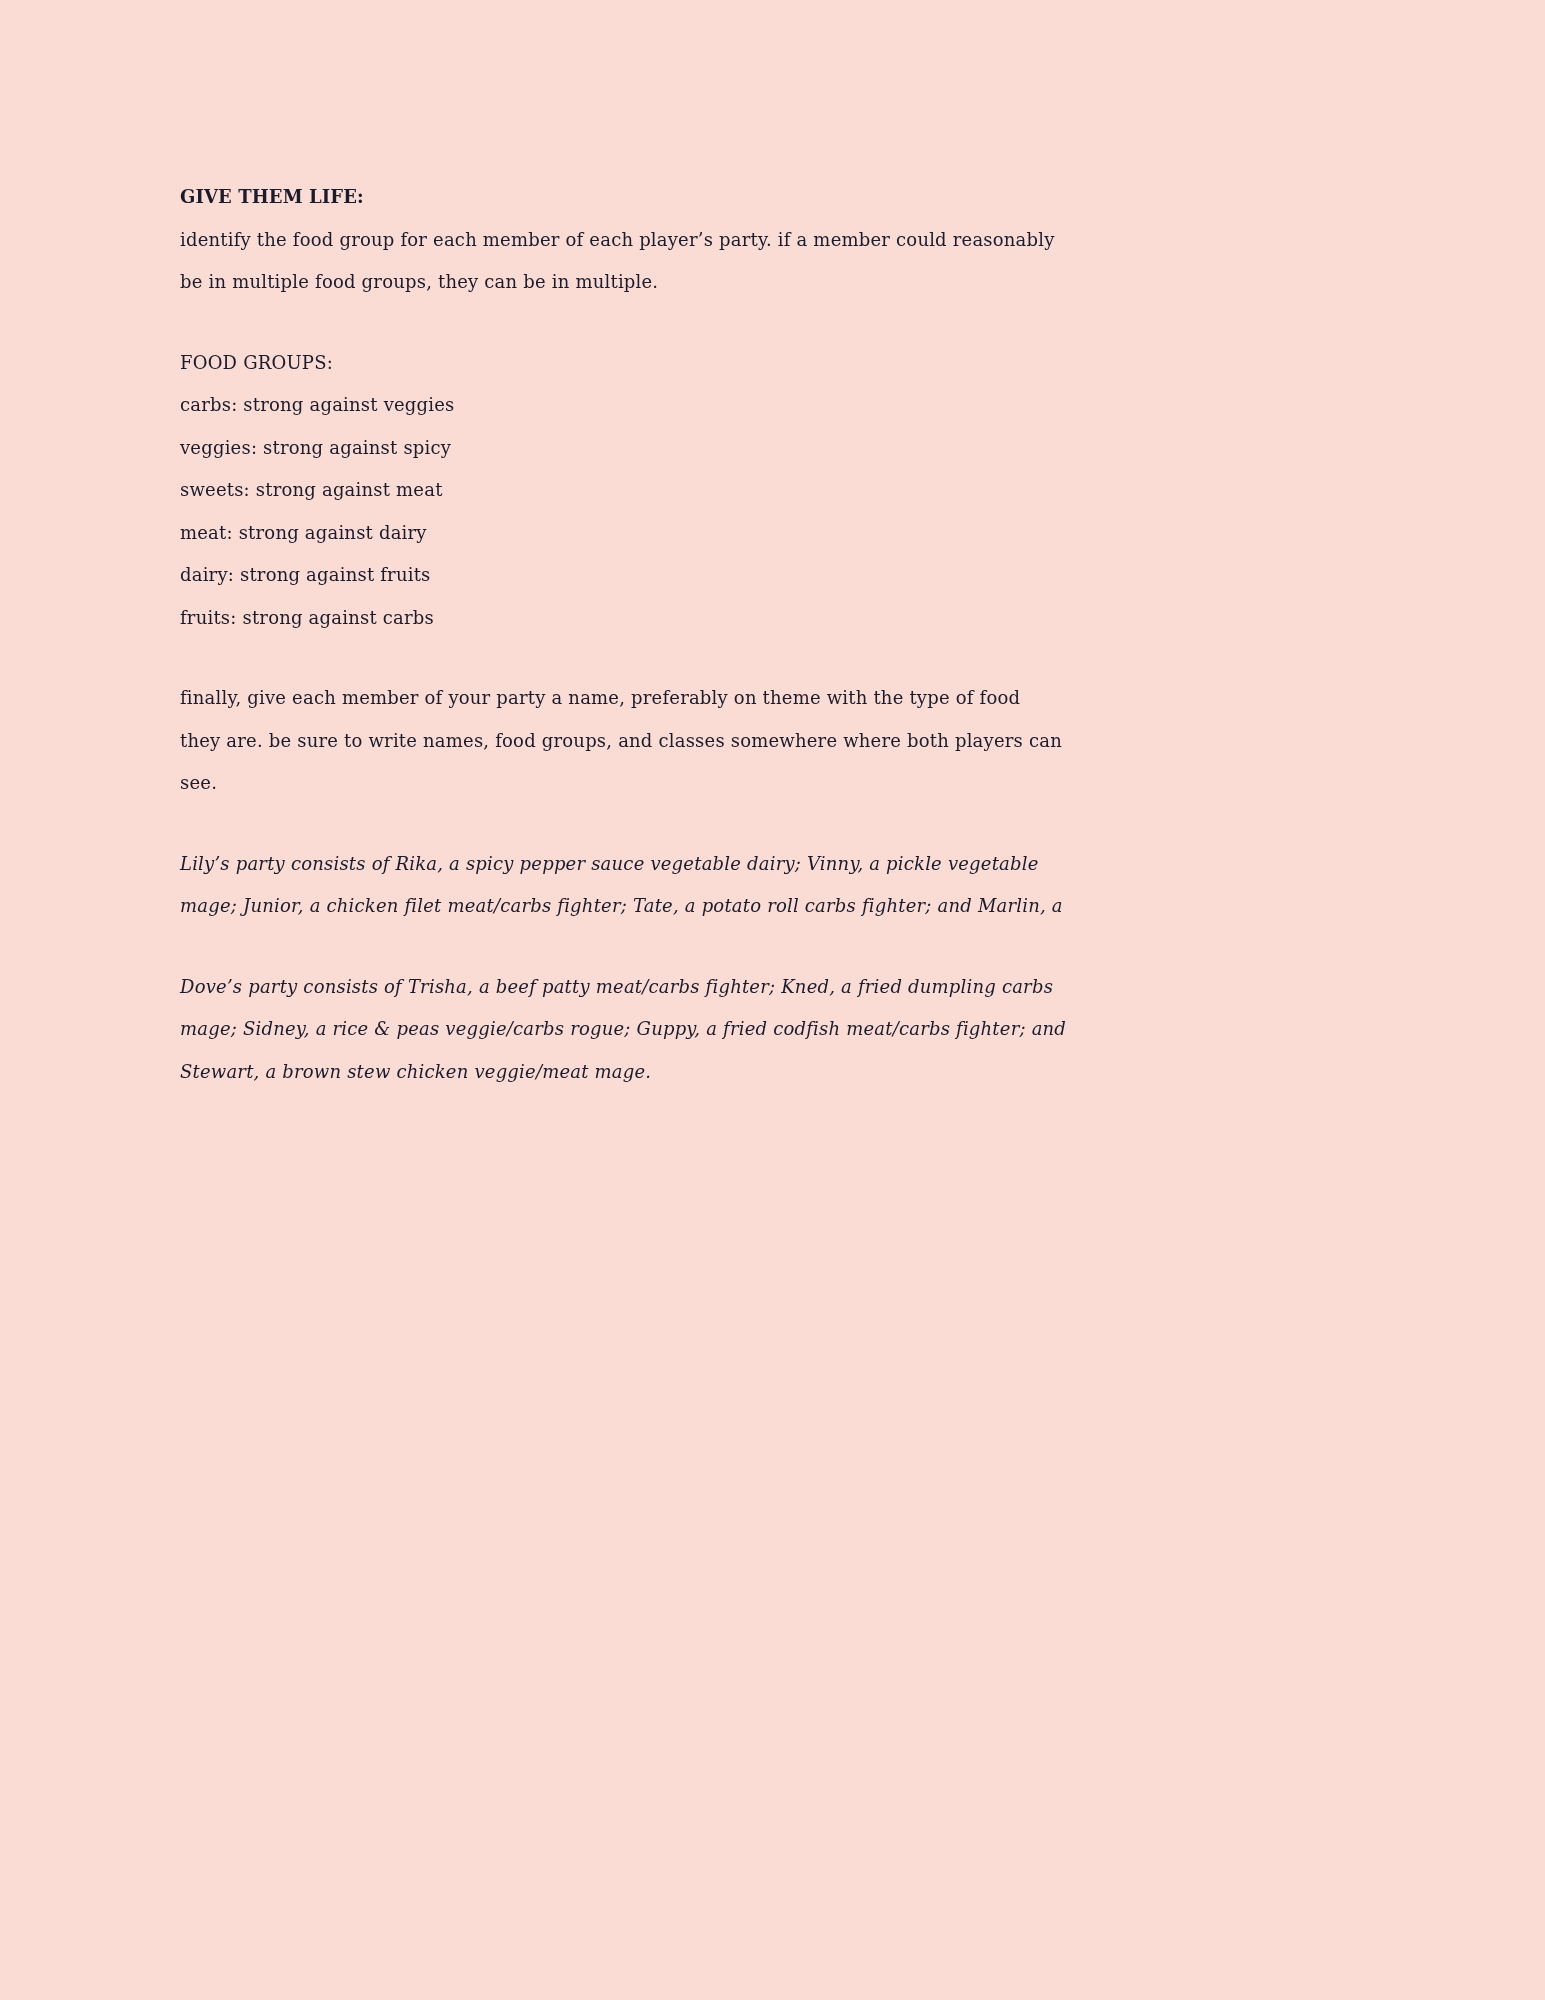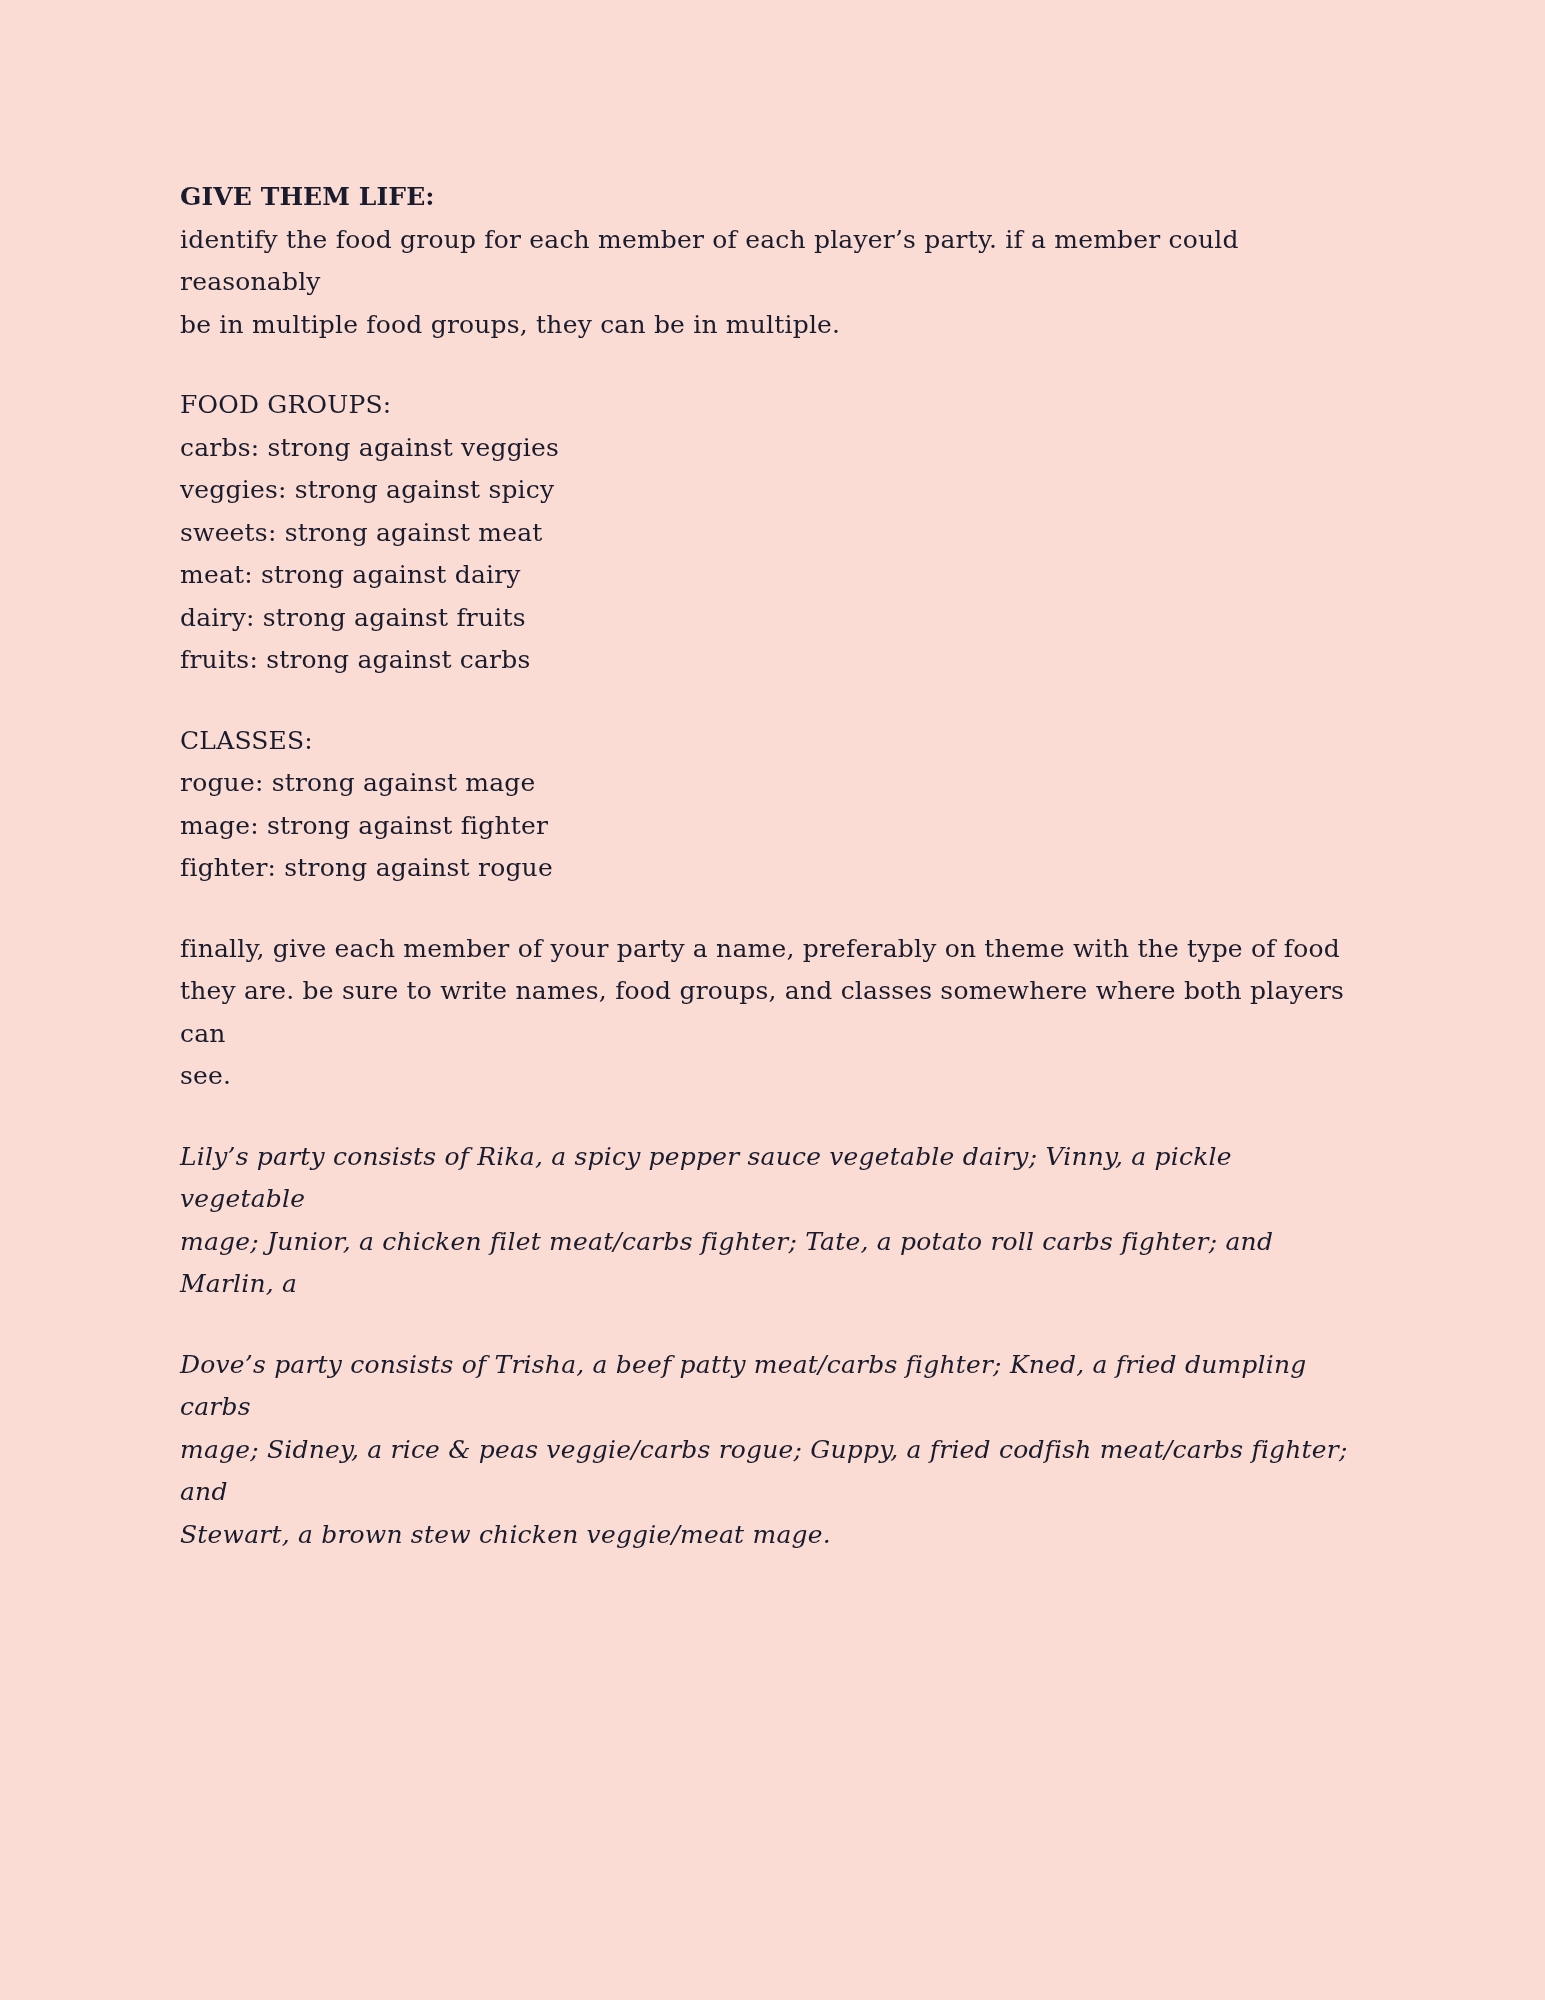--- a/index.html
+++ b/index.html
@@ -15,21 +15,21 @@
     color: #1a1c2e;
   }
   .page {
     box-sizing: border-box;
     width: 1545px;
     height: 2000px;
     padding: 176px 185px 0 180px;
   }
   .para {
     margin: 0 0 38px 0;
-    font-size: 25px;
+    font-size: 18px;
     line-height: 42.5px;
     letter-spacing: 0.2px;
   }
   .line {
     display: block;
   }
   .heading {
     font-weight: 700;
     letter-spacing: 0.1px;
   }
@@ -55,26 +55,20 @@
     <span class="line subheading">FOOD GROUPS:</span>
     <span class="line">carbs: strong against veggies</span>
     <span class="line">veggies: strong against spicy</span>
     <span class="line">sweets: strong against meat</span>
     <span class="line">meat: strong against dairy</span>
     <span class="line">dairy: strong against fruits</span>
     <span class="line">fruits: strong against carbs</span>
   </div>
 
 
-  <div class="para">
-    <span class="line subheading">CLASSES:</span>
-    <span class="line">rogue: strong against mage</span>
-    <span class="line">mage: strong against fighter</span>
-    <span class="line">fighter: strong against rogue</span>
-  </div>
 
   <div class="para">
     <span class="line">finally, give each member of your party a name, preferably on theme with the type of food</span>
     <span class="line">they are. be sure to write names, food groups, and classes somewhere where both players can</span>
     <span class="line">see.</span>
   </div>
 
   <div class="para italic">
     <span class="line">Lily’s party consists of Rika, a spicy pepper sauce vegetable dairy; Vinny, a pickle vegetable</span>
     <span class="line">mage; Junior, a chicken filet meat/carbs fighter; Tate, a potato roll carbs fighter; and Marlin, a</span>

